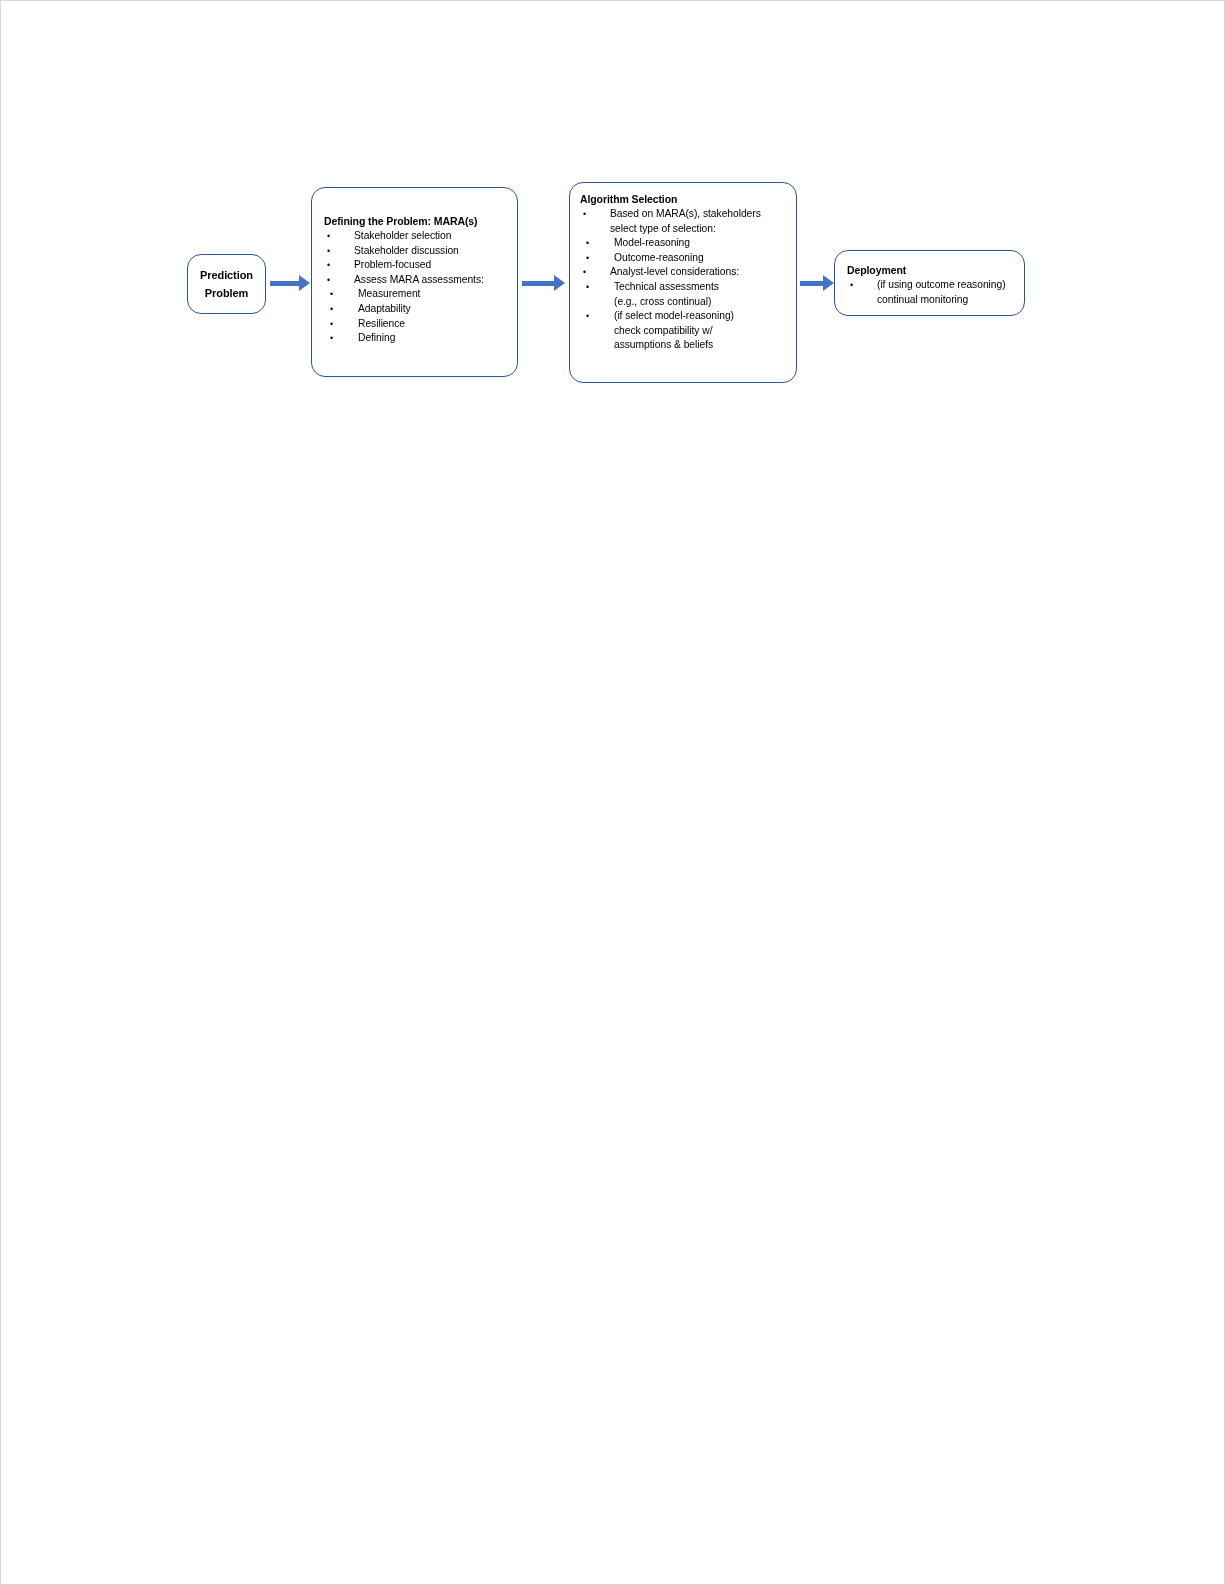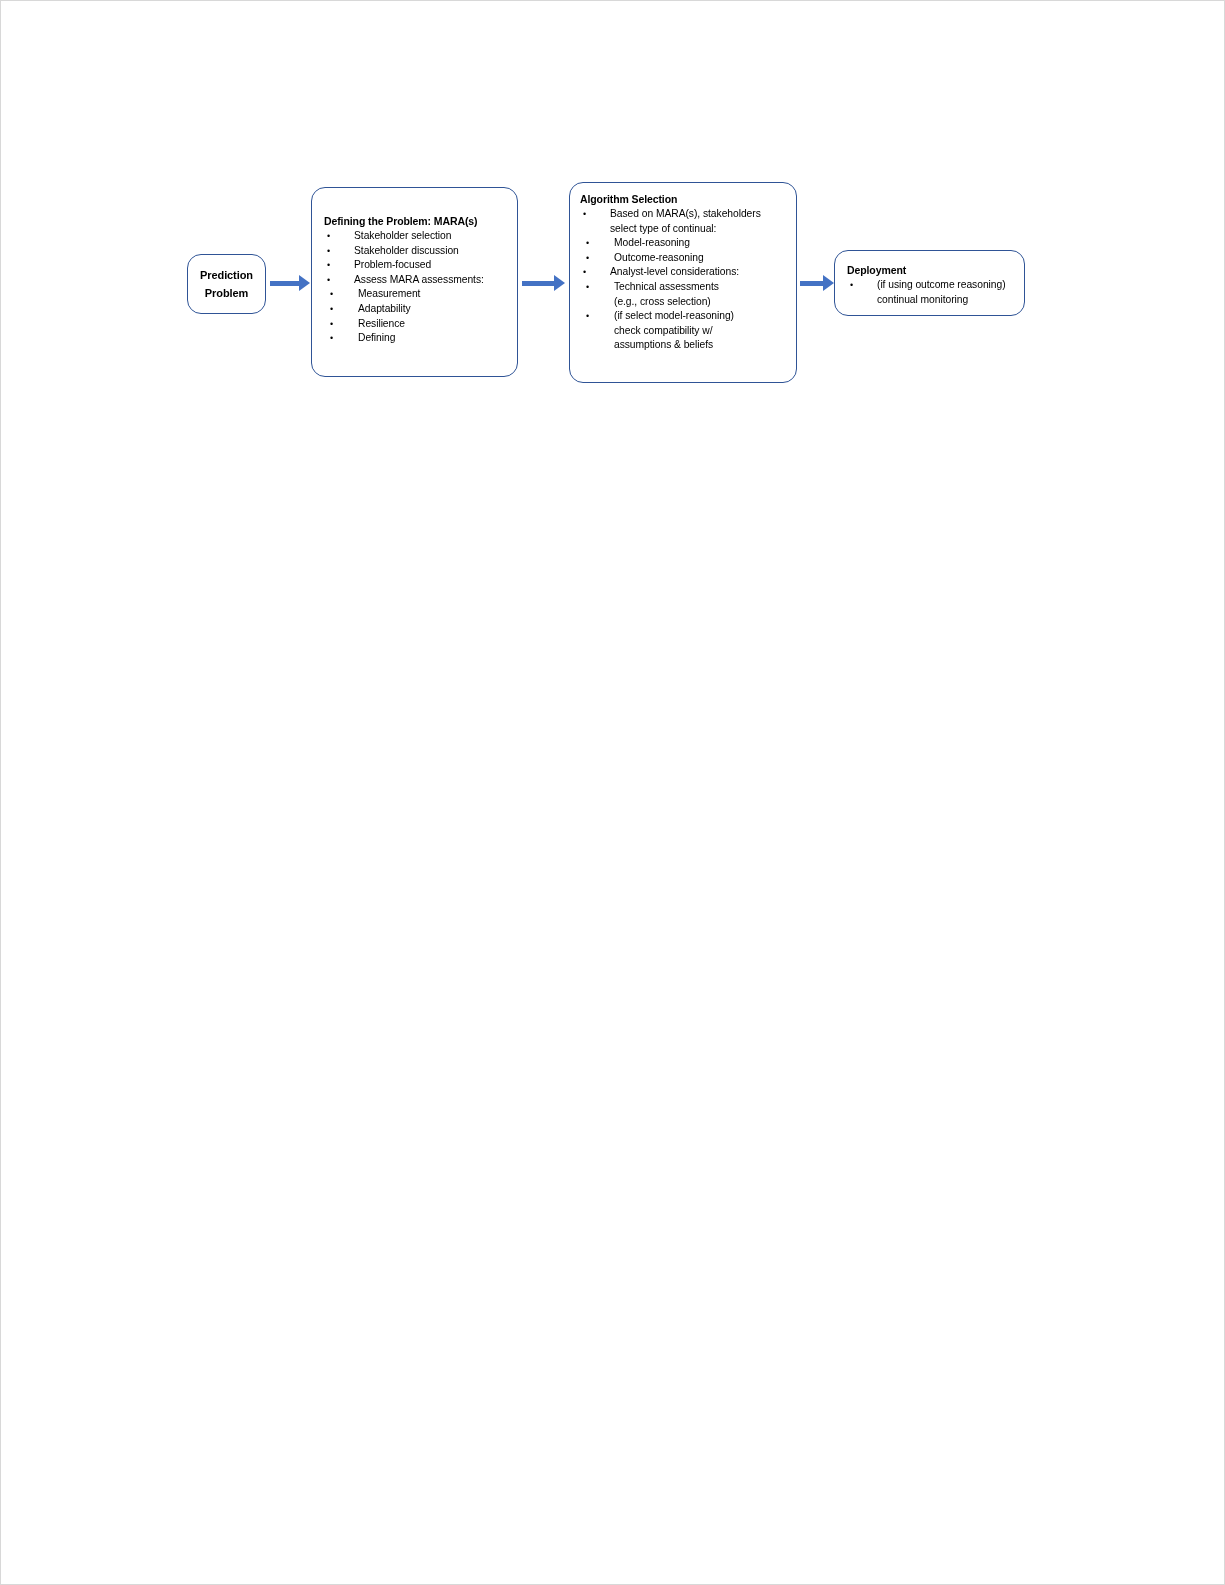--- a/index.html
+++ b/index.html
@@ -167,21 +167,21 @@
     <div class="shaft" style="width:33px;"></div>
     <div class="head" style="left:32px;"></div>
   </div>
 
   <div class="node" style="left:568px; top:181px; width:228px; height:201px; padding:9px 8px 2px 10px;">
     <div class="node-title">Algorithm Selection</div>
     <ul class="blist lvl1">
       <li>
         <span class="bullet">•</span>
         <span>Based on MARA(s), stakeholders</span>
-        <span class="cont">select type of continual:</span>
+        <span class="cont">select type of selection:</span>
       </li>
     </ul>
     <ul class="blist lvl2">
       <li>
         <span class="bullet">•</span>
         <span>Model-reasoning</span>
       </li>
       <li>
         <span class="bullet">•</span>
         <span>Outcome-reasoning</span>
@@ -190,21 +190,21 @@
     <ul class="blist lvl1">
       <li>
         <span class="bullet">•</span>
         <span>Analyst-level considerations:</span>
       </li>
     </ul>
     <ul class="blist lvl2">
       <li>
         <span class="bullet">•</span>
         <span>Technical assessments</span>
-        <span class="cont">(e.g., cross selection)</span>
+        <span class="cont">(e.g., cross continual)</span>
       </li>
       <li>
         <span class="bullet">•</span>
         <span>(if select model-reasoning)</span>
         <span class="cont">check compatibility w/</span>
         <span class="cont">assumptions &amp; beliefs</span>
       </li>
     </ul>
   </div>
 

